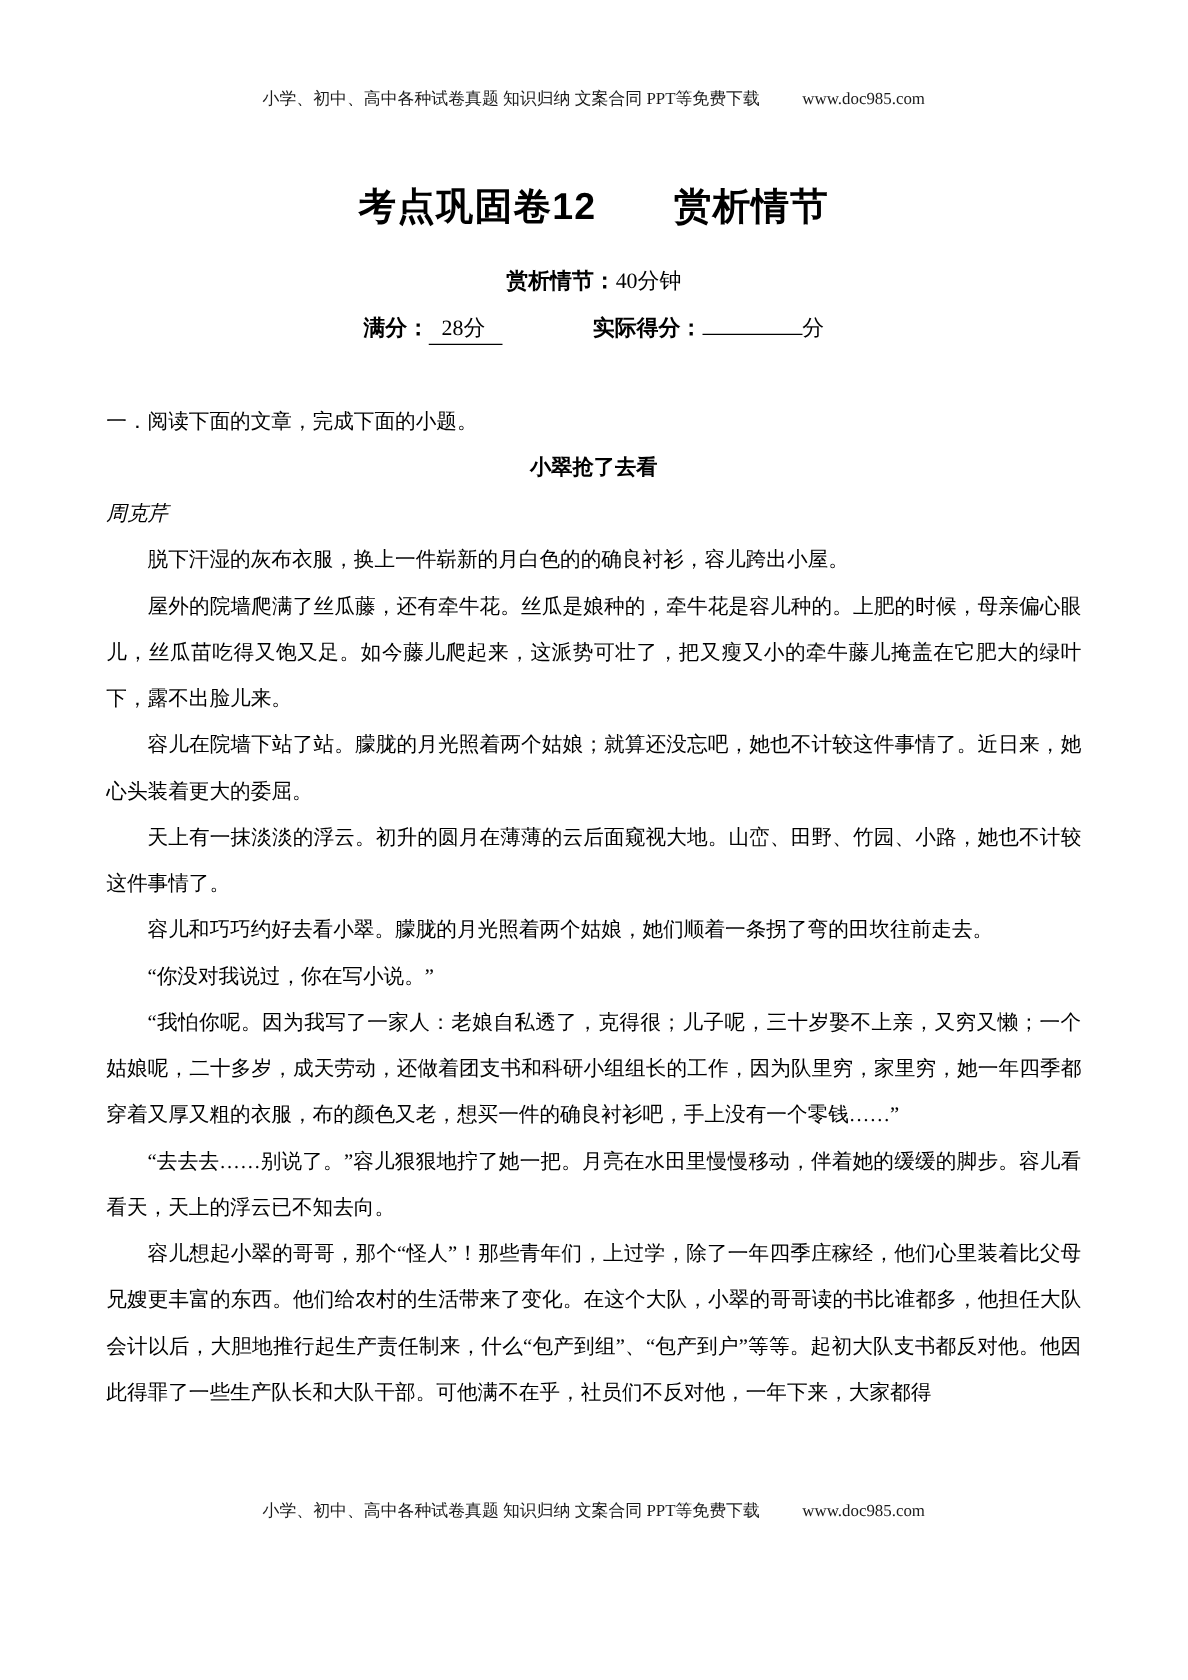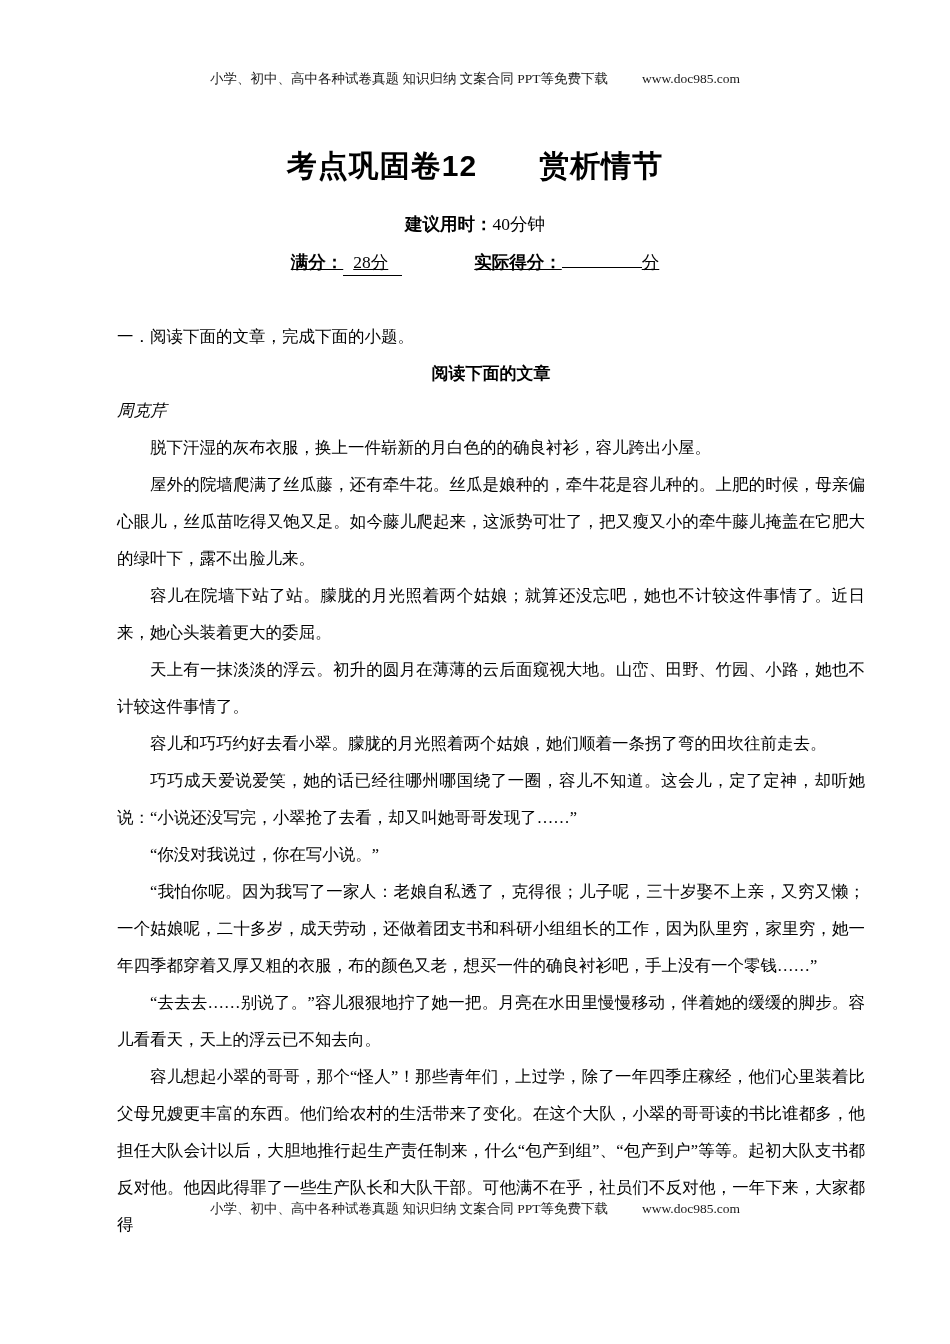--- a/index.html
+++ b/index.html
@@ -40,21 +40,20 @@
     font-size:17.5px;
     line-height:24px;
   }
   .meta-score {
     margin-top:14px;
     display:flex;
     justify-content:center;
     align-items:baseline;
     font-size:17.5px;
     line-height:24px;
-    text-decoration:underline;
   }
   .b {
     font-weight:700;
     font-family:"Liberation Sans","DejaVu Sans",sans-serif;
   }
   .underlined {
     border-bottom:1.5px solid #000;
     padding:0 14px 1px 10px;
   }
   .score-gap { display:inline-block; width:72px; }
@@ -62,21 +61,20 @@
     display:inline-block;
     width:80px;
     border-bottom:1.5px solid #000;
     height:1em;
   }
 
   .content {
     margin-top:42px;
     font-size:16.5px;
     line-height:37px;
-    margin-left:32px;
   }
   .instruction { text-align:left; }
   .article-title {
     text-align:center;
     font-weight:700;
     font-family:"Liberation Sans","DejaVu Sans",sans-serif;
     font-size:17px;
   }
   .author { text-align:left;font-style:italic; }
   .content p.para {
@@ -90,42 +88,41 @@
 
 <div class="page">
 
   <div class="doc-header">
     <span>小学、初中、高中各种试卷真题 知识归纳 文案合同 PPT等免费下载</span><span class="url">www.doc985.com</span>
   </div>
 
   <h1 class="title">考点巩固卷12　　赏析情节</h1>
 
   <div class="meta-time">
-    <span class="b">建议用时：</span><span>40分钟</span>
+    <span class="b">赏析情节：</span><span>40分钟</span>
   </div>
 
   <div class="meta-score">
     <span class="b">满分：</span>
     <span class="underlined">28分</span>
     <span class="score-gap"></span>
     <span class="b">实际得分：</span>
     <span class="blank"></span>
     <span>分</span>
   </div>
 
   <div class="content">
     <div class="instruction">一．阅读下面的文章，完成下面的小题。</div>
-    <div class="article-title">阅读下面的文章</div>
+    <div class="article-title">小翠抢了去看</div>
     <div class="author">周克芹</div>
     <p class="para">脱下汗湿的灰布衣服，换上一件崭新的月白色的的确良衬衫，容儿跨出小屋。</p>
     <p class="para">屋外的院墙爬满了丝瓜藤，还有牵牛花。丝瓜是娘种的，牵牛花是容儿种的。上肥的时候，母亲偏心眼儿，丝瓜苗吃得又饱又足。如今藤儿爬起来，这派势可壮了，把又瘦又小的牵牛藤儿掩盖在它肥大的绿叶下，露不出脸儿来。</p>
     <p class="para">容儿在院墙下站了站。朦胧的月光照着两个姑娘；就算还没忘吧，她也不计较这件事情了。近日来，她心头装着更大的委屈。</p>
     <p class="para">天上有一抹淡淡的浮云。初升的圆月在薄薄的云后面窥视大地。山峦、田野、竹园、小路，她也不计较这件事情了。</p>
     <p class="para">容儿和巧巧约好去看小翠。朦胧的月光照着两个姑娘，她们顺着一条拐了弯的田坎往前走去。</p>
-    <p class="para">巧巧成天爱说爱笑，她的话已经往哪州哪国绕了一圈，容儿不知道。这会儿，定了定神，却听她说：“小说还没写完，小翠抢了去看，却又叫她哥哥发现了……”</p>
     <p class="para">“你没对我说过，你在写小说。”</p>
     <p class="para">“我怕你呢。因为我写了一家人：老娘自私透了，克得很；儿子呢，三十岁娶不上亲，又穷又懒；一个姑娘呢，二十多岁，成天劳动，还做着团支书和科研小组组长的工作，因为队里穷，家里穷，她一年四季都穿着又厚又粗的衣服，布的颜色又老，想买一件的确良衬衫吧，手上没有一个零钱……”</p>
     <p class="para">“去去去……别说了。”容儿狠狠地拧了她一把。月亮在水田里慢慢移动，伴着她的缓缓的脚步。容儿看看天，天上的浮云已不知去向。</p>
     <p class="para">容儿想起小翠的哥哥，那个“怪人”！那些青年们，上过学，除了一年四季庄稼经，他们心里装着比父母兄嫂更丰富的东西。他们给农村的生活带来了变化。在这个大队，小翠的哥哥读的书比谁都多，他担任大队会计以后，大胆地推行起生产责任制来，什么“包产到组”、“包产到户”等等。起初大队支书都反对他。他因此得罪了一些生产队长和大队干部。可他满不在乎，社员们不反对他，一年下来，大家都得</p>
   </div>
 
   <div class="doc-footer">
     <span>小学、初中、高中各种试卷真题 知识归纳 文案合同 PPT等免费下载</span><span class="url">www.doc985.com</span>
   </div>
 

